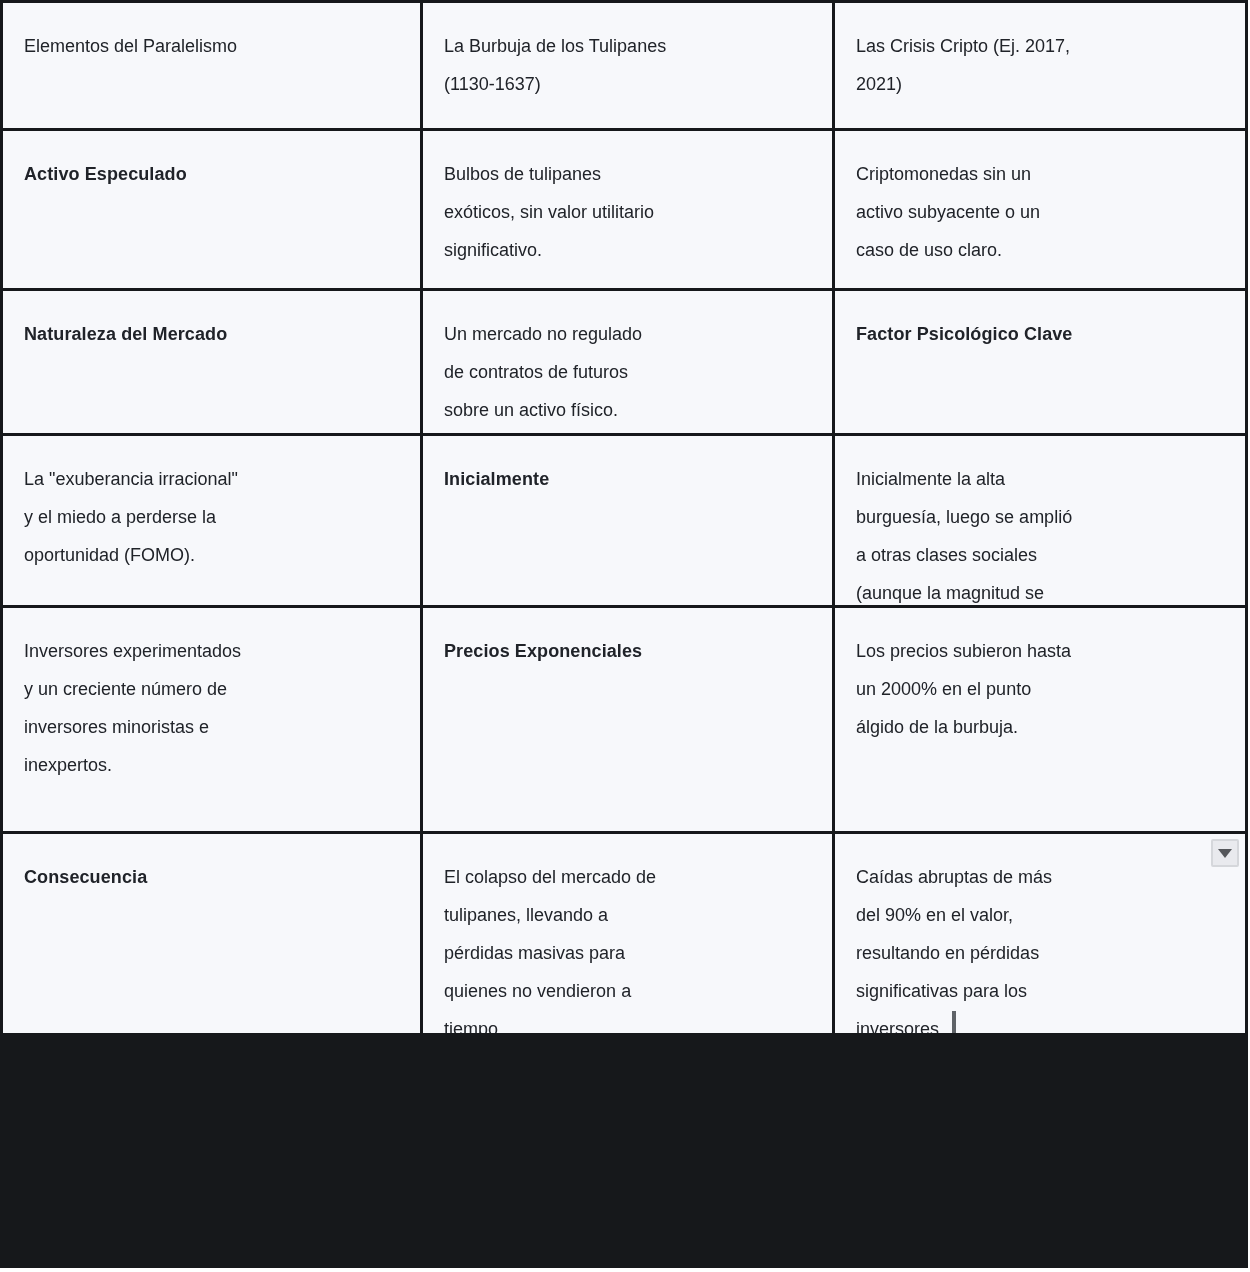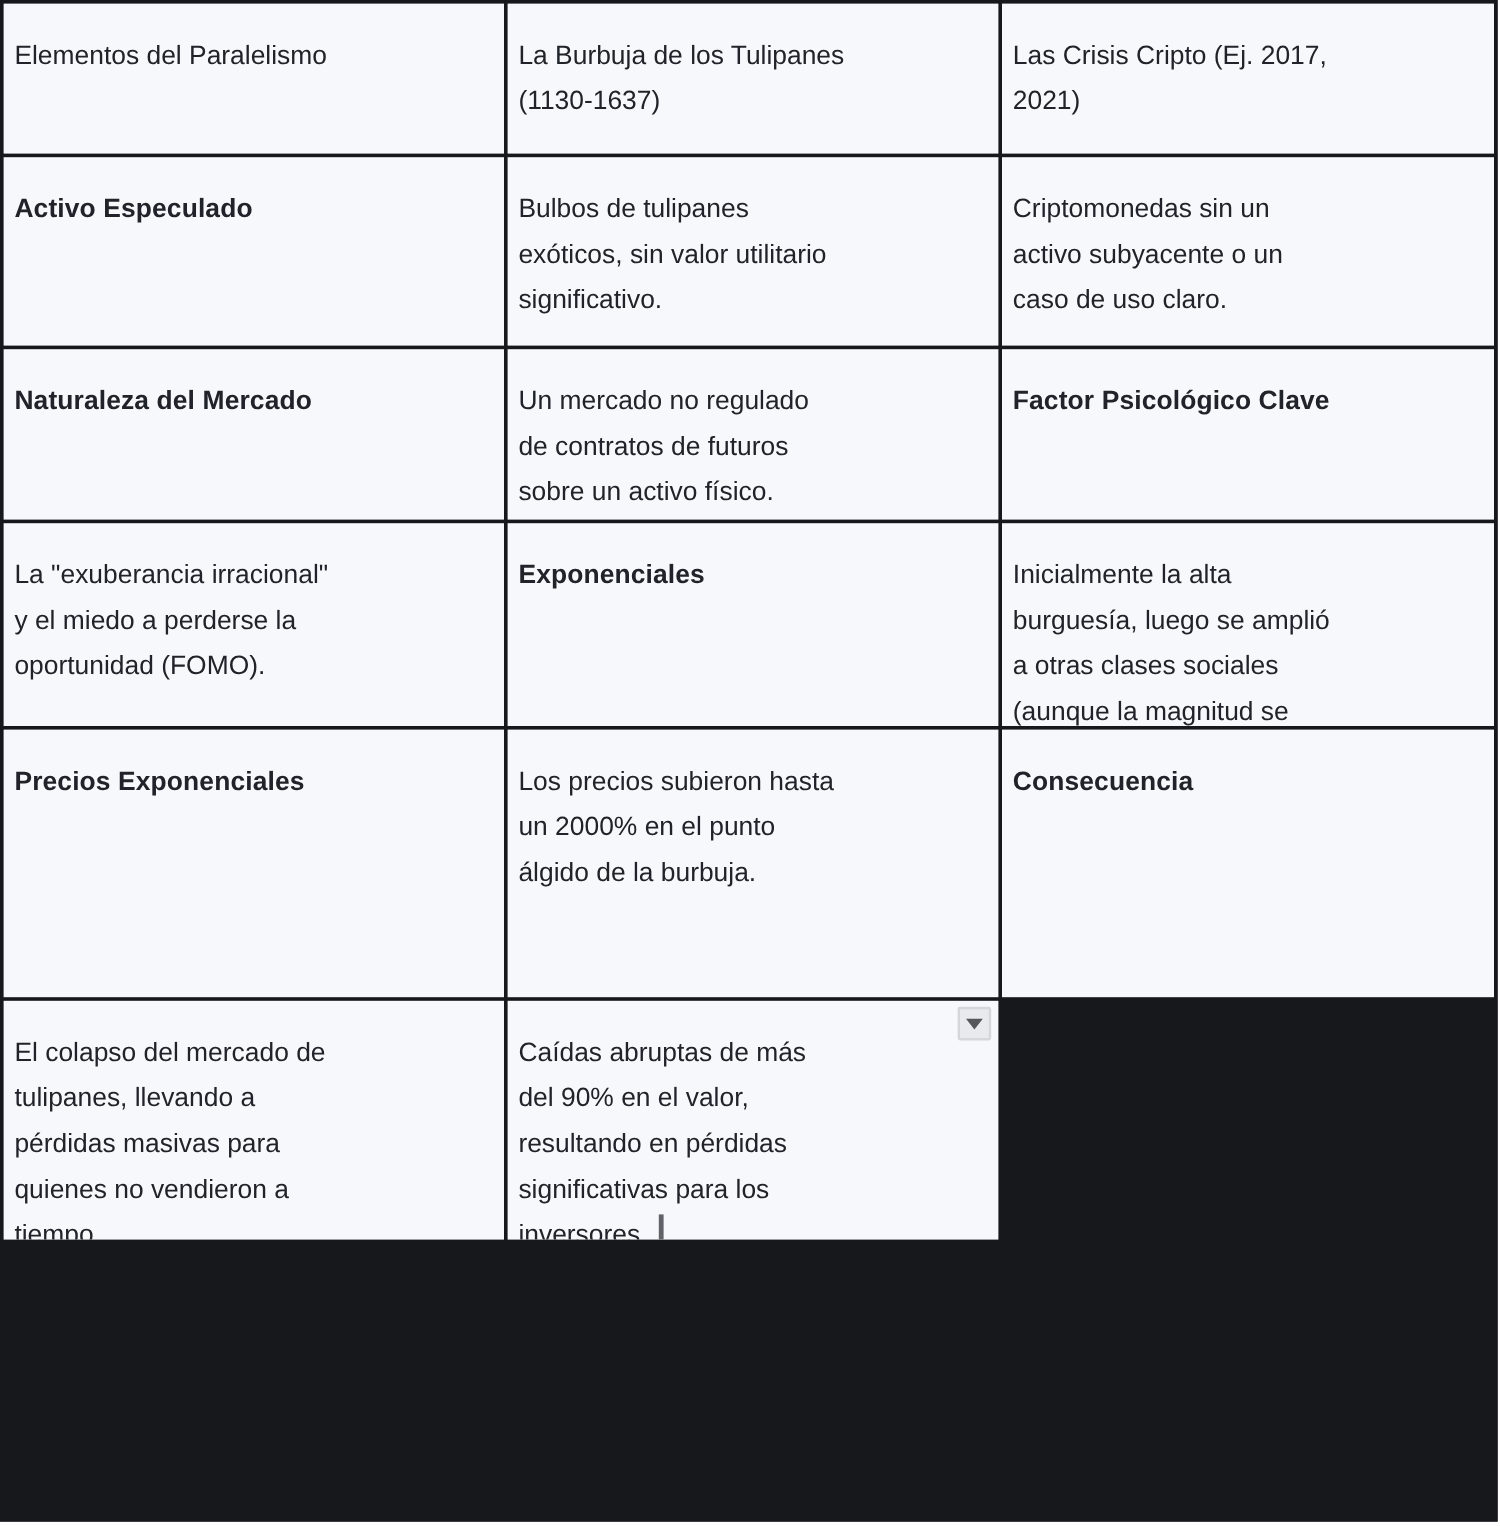--- a/index.html
+++ b/index.html
@@ -21,22 +21,22 @@
     display:grid;
     grid-template-columns:417px 409px 410px;
     grid-template-rows:125px 157px 142px 169px 223px 199px 229px;
     gap:3px;
     border:3px solid var(--border);
     background:var(--border);
     width:1248px;height:1268px;
   }
   .cell{
     background:var(--cell-background);
-    padding:24px 18px 18px 9px;
-    font-size:22px;
+    padding:24px 18px 18px 21px;
+    font-size:18px;
     line-height:38px;
     overflow:hidden;
     position:relative;
   }
   .cell .txt{
     white-space:pre;           
     display:inline;
   }
   .cell.lbl{font-weight:700;letter-spacing:.1px;}
   .caret{
@@ -108,28 +108,34 @@
   <div class="cell lbl">
     <span class="txt">Factor Psicológico Clave</span>
   </div>
   <div class="cell">
     <span class="txt">La "exuberancia irracional"
 y el miedo a perderse la
 oportunidad (FOMO).</span>
   </div>
 
   <div class="cell lbl">
-    <span class="txt">Exponenciales</span>
+    <span class="txt">Inicialmente</span>
   </div>
   <div class="cell">
     <span class="txt">Inicialmente la alta
 burguesía, luego se amplió
 a otras clases sociales
 (aunque la magnitud se
 discute).</span>
+  </div>
+  <div class="cell">
+    <span class="txt">Inversores experimentados
+y un creciente número de
+inversores minoristas e
+inexpertos.</span>
   </div>
 
   <div class="cell lbl">
     <span class="txt">Precios Exponenciales</span>
   </div>
   <div class="cell">
     <span class="txt">Los precios subieron hasta
 un 2000% en el punto
 álgido de la burbuja.</span>
   </div>

